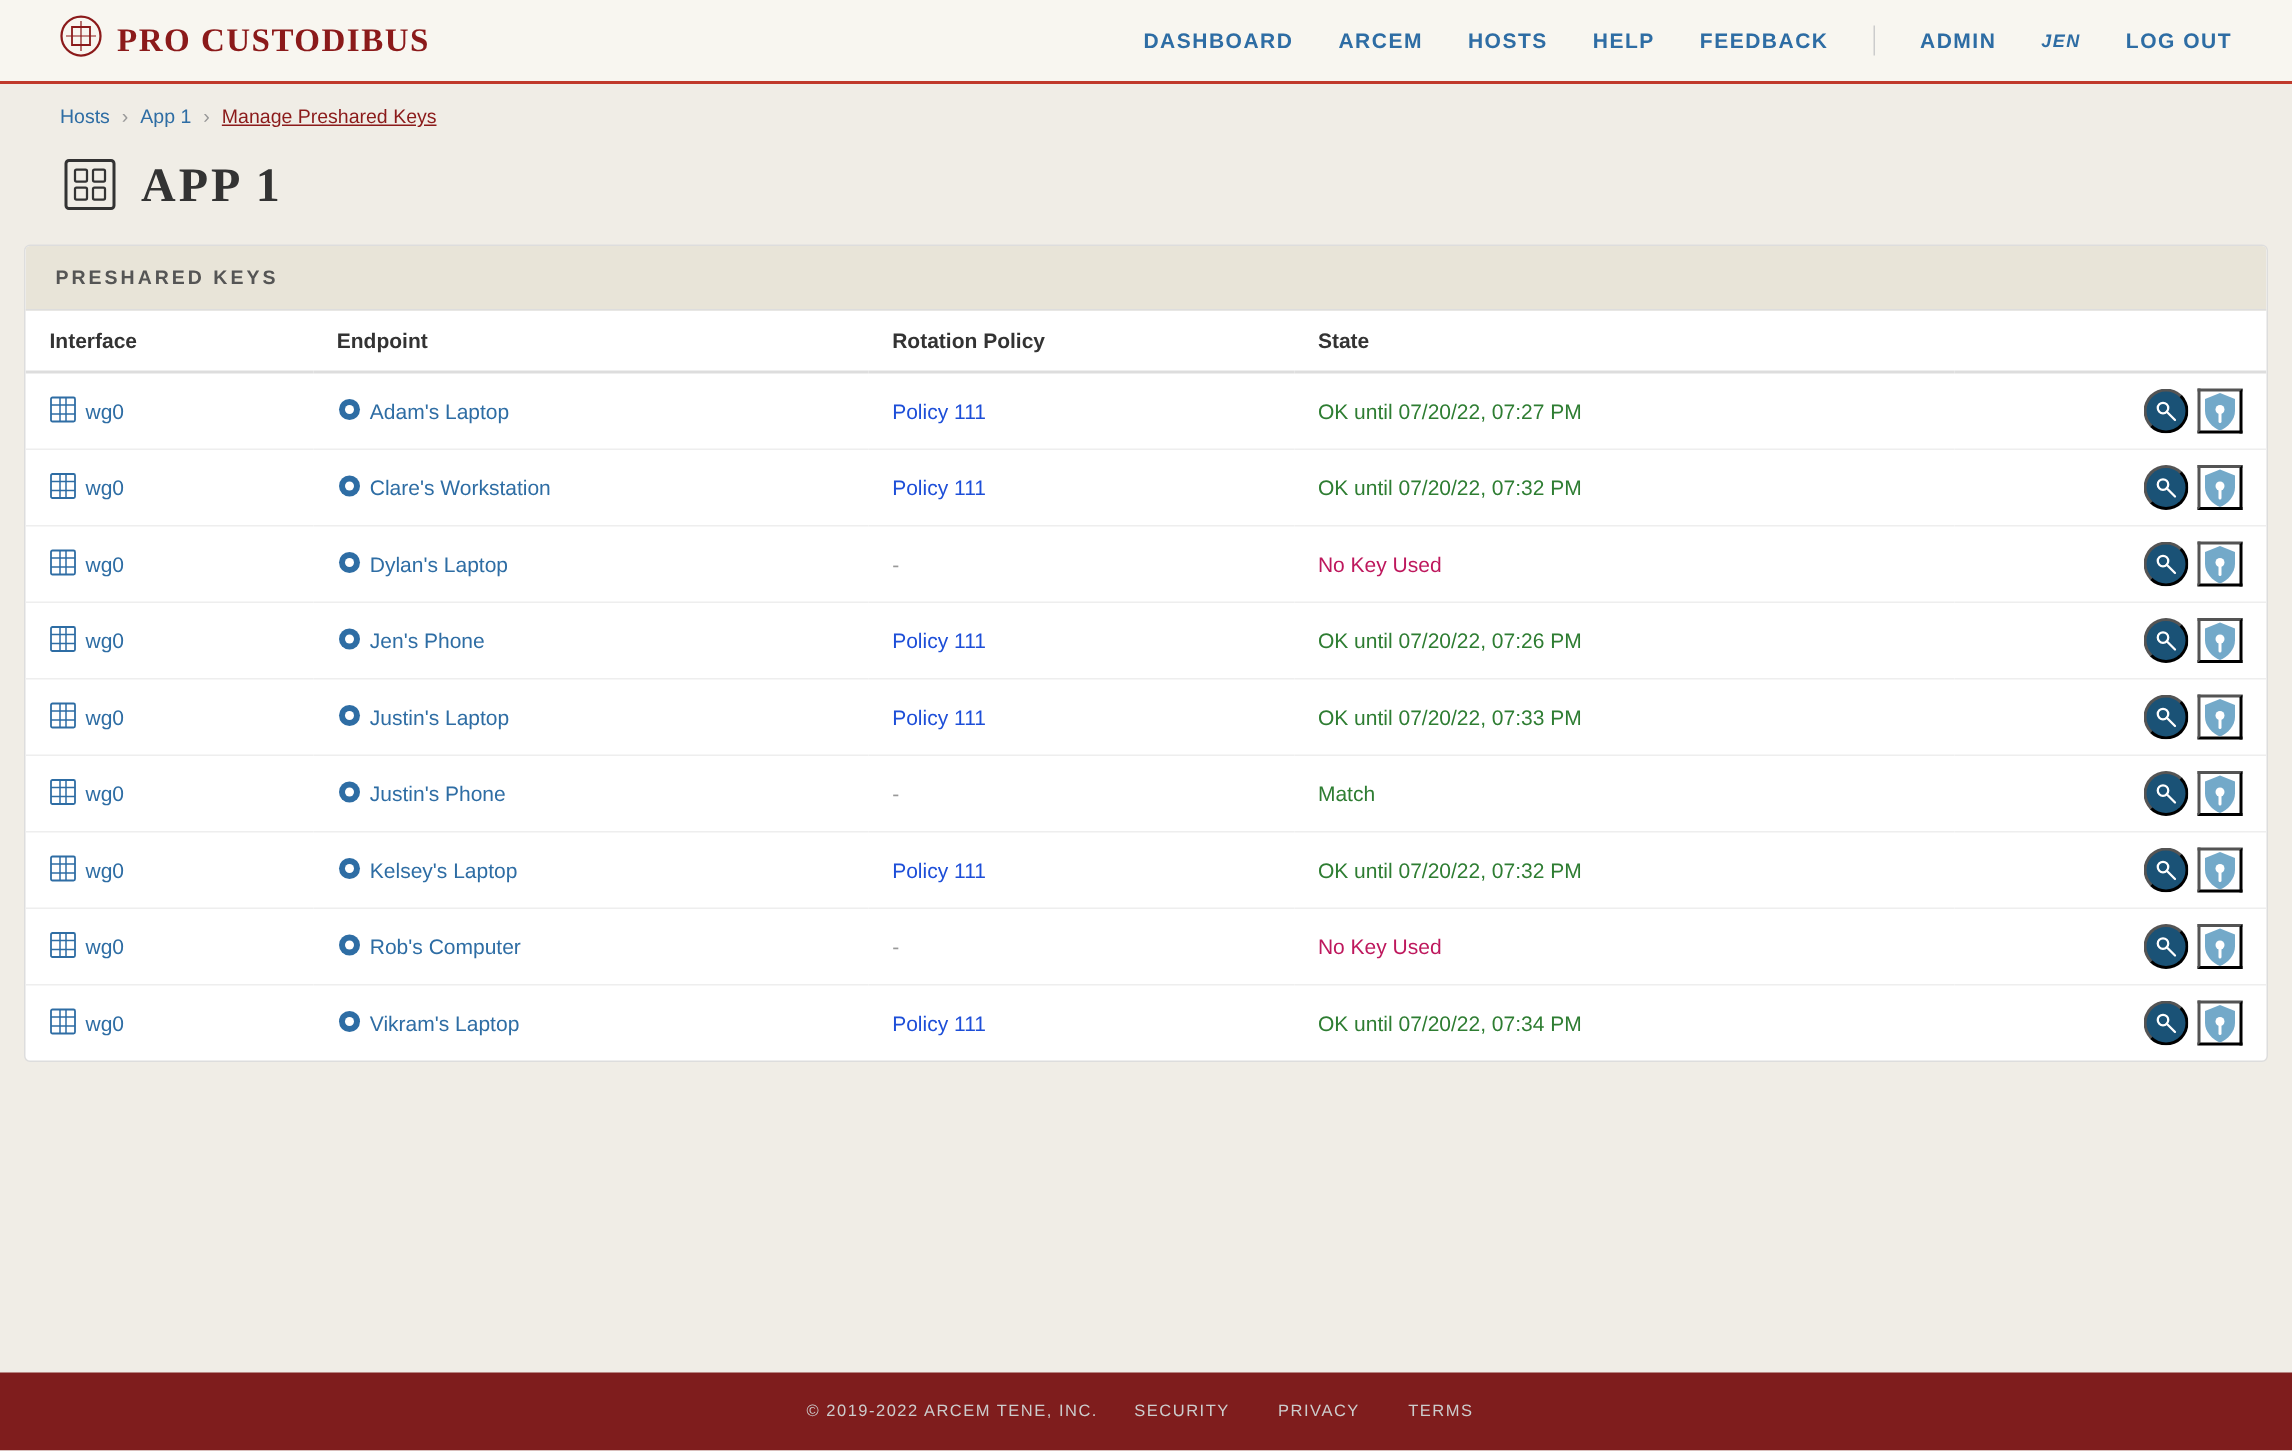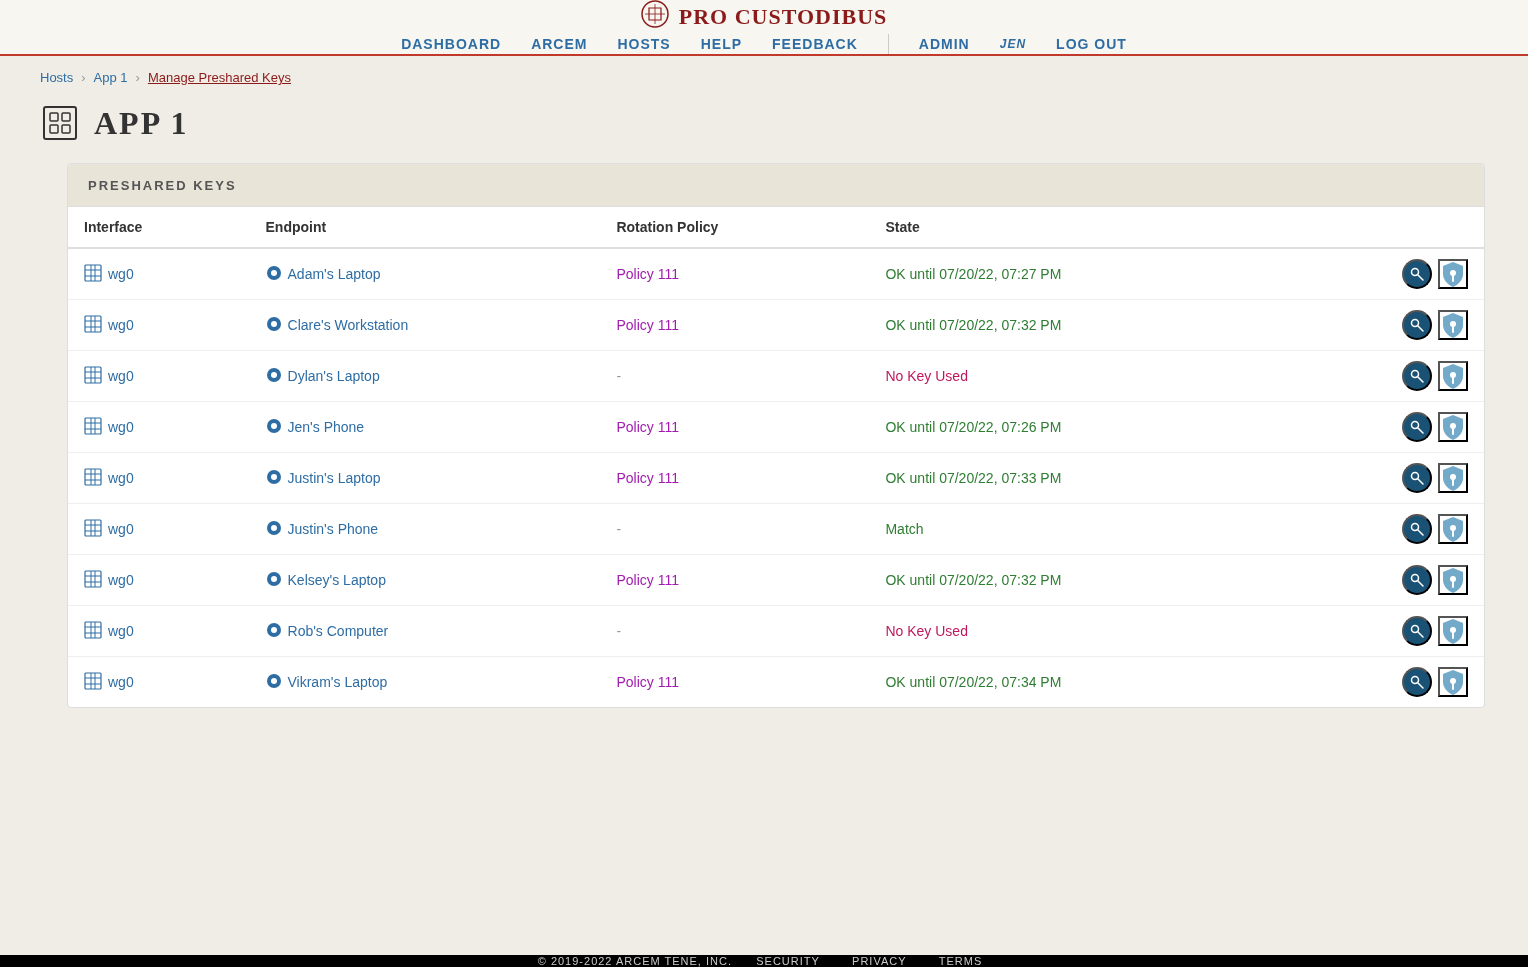--- a/index.html
+++ b/index.html
@@ -13,21 +13,20 @@
 
     
     header {
       background: #f8f6f0;
       border-bottom: 2px solid #c0392b;
       padding: 0 40px;
       height: 56px;
       display: flex;
       align-items: center;
       justify-content: space-between;
-      flex-direction: column;
     }
     .logo-area {
       display: flex;
       align-items: center;
       gap: 10px;
     }
     .logo-text {
       font-size: 22px;
       font-weight: bold;
       color: #8b1a1a;
@@ -98,22 +97,21 @@
       font-weight: bold;
       color: #333;
       letter-spacing: 2px;
       text-transform: uppercase;
       font-family: Georgia, serif;
     }
 
     
     main {
       flex: 1;
-      padding: 0 43px 40px;
-      margin-left: 24px;
+      padding: 0 16px 40px;
     }
 
     .card {
       background: #fff;
       border: 1px solid #ddd;
       border-radius: 4px;
       overflow: hidden;
     }
     .card-header {
       background: #e8e4d8;
@@ -162,21 +160,21 @@
       color: #2e6da4;
     }
     .endpoint-cell {
       display: flex;
       align-items: center;
       gap: 6px;
       color: #2e6da4;
       cursor: pointer;
     }
     .policy-cell {
-      color: #a21caf;
+      color: #1d4ed8;
       cursor: pointer;
     }
     .state-ok {
       color: #2e7d32;
     }
     .state-neutral {
       color: #be185d;
     }
     .state-match {
       color: #2e7d32;
@@ -210,23 +208,24 @@
       width: 30px;
       height: 30px;
       display: inline-flex;
       align-items: center;
       justify-content: center;
       cursor: pointer;
     }
 
     
     footer {
-      background: #000000;
+      background: #7f1d1d;
       color: #ccc;
       text-align: center;
+      padding: 20px;
       font-size: 11px;
       letter-spacing: 1px;
     }
     footer a {
       color: #ccc;
       text-decoration: none;
       margin: 0 8px;
     }
   </style>
 </head>

